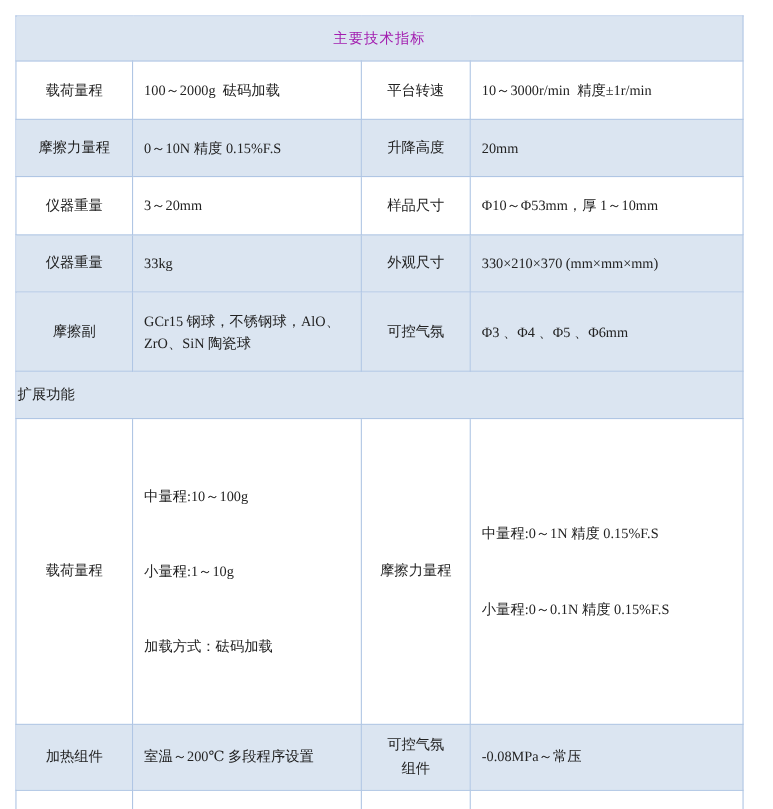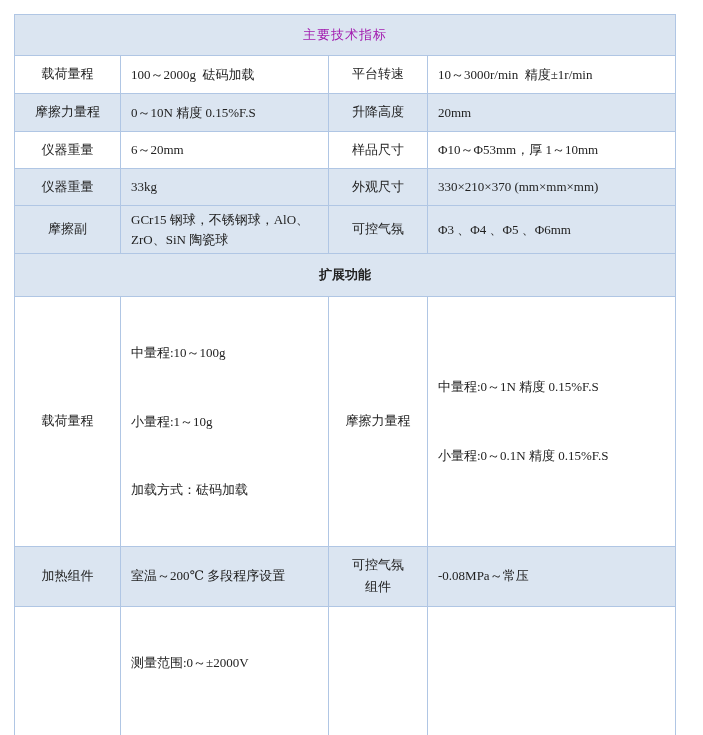--- a/index.html
+++ b/index.html
@@ -22,24 +22,24 @@
     font-size:13px;
     vertical-align:middle;
     overflow:hidden;
   }
   tr.band td{background:var(--band);}
   td.title-cell{
     text-align:center;font-size:17px;color:#a21caf;
     letter-spacing:1px;
   }
   td.section-cell{
-    text-align:center;font-size:14px;font-weight:bold;
+    font-size:14px;
   }
   td.lbl{text-align:center;padding:2px 4px;line-height:1.55;margin-top:36px;}
-  td.val{text-align:left;padding:2px 10px;white-space:pre-wrap;line-height:1.5;}
+  td.val{text-align:left;padding:16px 10px;white-space:pre-wrap;line-height:1.5;}
   td.val .ln{margin:5px 0;white-space:pre-wrap;line-height:1.5;}
   td.lbl .ln{line-height:1.7;}
 </style>
 </head>
 <body>
 
 <div class="table-wrap">
   <table class="spec">
     <colgroup>
       <col style="width:106px">
@@ -59,21 +59,21 @@
         <td class="val">10～3000r/min  精度±1r/min</td>
       </tr>
       <tr class="band" style="height:38px">
         <td class="lbl">摩擦力量程</td>
         <td class="val">0～10N 精度 0.15%F.S</td>
         <td class="lbl">升降高度</td>
         <td class="val">20mm</td>
       </tr>
       <tr style="height:37px">
         <td class="lbl">仪器重量</td>
-        <td class="val">6～20mm</td>
+        <td class="val">3～20mm</td>
         <td class="lbl">样品尺寸</td>
         <td class="val">Φ10～Φ53mm，厚 1～10mm</td>
       </tr>
       <tr class="band" style="height:37px">
         <td class="lbl">仪器重量</td>
         <td class="val">33kg</td>
         <td class="lbl">外观尺寸</td>
         <td class="val">330×210×370 (mm×mm×mm)</td>
       </tr>
       <tr class="band" style="height:48px">

